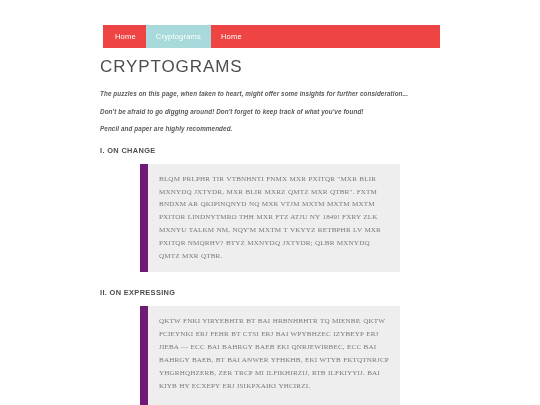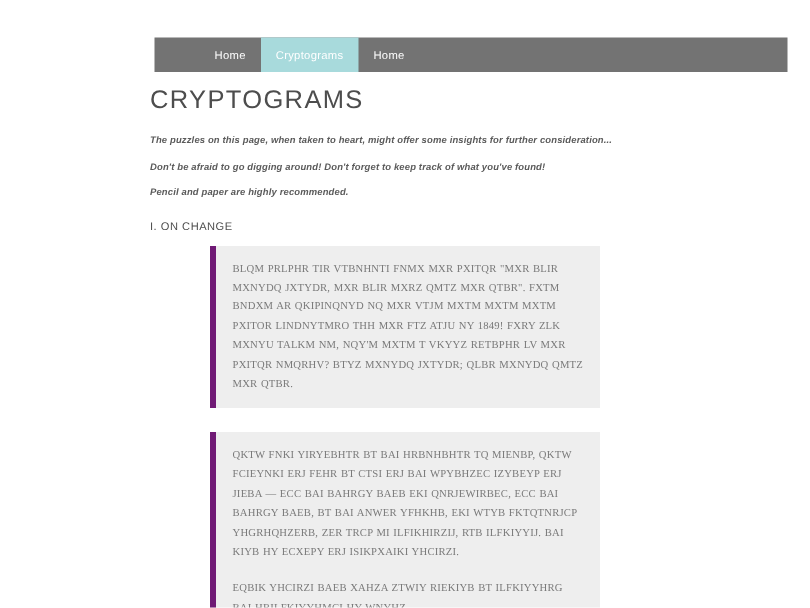--- a/index.html
+++ b/index.html
@@ -18,26 +18,25 @@
     position: relative;
     width: 540px;
     height: 405px;
     background: #ffffff;
   }
   
   .navbar {
     position: absolute;
     left: 103px;
     top: 25px;
-    width: 394px;
+    width: 337px;
     height: 23px;
-    background: #737373;
+    background: #ef4444;
     display: flex;
     align-items: stretch;
-    padding-left: 28px;
   }
   .nav-item {
     display: flex;
     align-items: center;
     padding: 0 10px;
     font-size: 7.5px;
     letter-spacing: 0.2px;
     color: #ffffff;
     white-space: nowrap;
     cursor: pointer;
@@ -70,28 +69,28 @@
     font-size: 6.3px;
     font-style: italic;
     font-weight: bold;
     letter-spacing: 0.1px;
     color: #5a5a5a;
     line-height: 1.2;
   }
   h2.section-heading {
     margin: 13px 0 0 0;
     font-size: 7.4px;
-    font-weight: normal;
+    font-weight: bold;
     letter-spacing: 0.35px;
     color: #4d4d4d;
   }
   .cryptogram {
     margin-top: 9px;
     background: #eeeeee;
-    border-left: 4px solid #701a75;
+    border-left: 8px solid #701a75;
     padding: 9px 10px 9px 11px;
     box-sizing: border-box;
   }
   .cryptogram p {
     margin: 0;
     font-family: "Liberation Serif", serif;
     font-size: 7.1px;
     line-height: 1.82;
     color: #7a7a7a;
     letter-spacing: 0.15px;
@@ -126,19 +125,20 @@
       <p>The puzzles on this page, when taken to heart, might offer some insights for further consideration...</p>
       <p>Don't be afraid to go digging around! Don't forget to keep track of what you've found!</p>
       <p>Pencil and paper are highly recommended.</p>
     </div>
 
     <h2 class="section-heading">I. ON CHANGE</h2>
     <blockquote class="cryptogram">
       <p>BLQM PRLPHR TIR VTBNHNTI FNMX MXR PXITQR "MXR BLIR MXNYDQ JXTYDR, MXR BLIR MXRZ QMTZ MXR QTBR". FXTM BNDXM AR QKIPINQNYD NQ MXR VTJM MXTM MXTM MXTM PXITOR LINDNYTMRO THH MXR FTZ ATJU NY 1849! FXRY ZLK MXNYU TALKM NM, NQY'M MXTM T VKYYZ RETBPHR LV MXR PXITQR NMQRHV? BTYZ MXNYDQ JXTYDR; QLBR MXNYDQ QMTZ MXR QTBR.</p>
     </blockquote>
 
+    <h2 class="section-heading">II. ON EXPRESSING</h2>
     <blockquote class="cryptogram">
       <p>QKTW FNKI YIRYEBHTR BT BAI HRBNHBHTR TQ MIENBP, QKTW FCIEYNKI ERJ FEHR BT CTSI ERJ BAI WPYBHZEC IZYBEYP ERJ JIEBA — ECC BAI BAHRGY BAEB EKI QNRJEWIRBEC, ECC BAI BAHRGY BAEB, BT BAI ANWER YFHKHB, EKI WTYB FKTQTNRJCP YHGRHQHZERB, ZER TRCP MI ILFIKHIRZIJ, RTB ILFKIYYIJ. BAI KIYB HY ECXEPY ERJ ISIKPXAIKI YHCIRZI.</p>
       <p>EQBIK YHCIRZI BAEB XAHZA ZTWIY RIEKIYB BT ILFKIYYHRG BAI HRILFKIYYHMCI HY WNYHZ.</p>
     </blockquote>
 
   </main>
 </div>
 
 </body></html>

